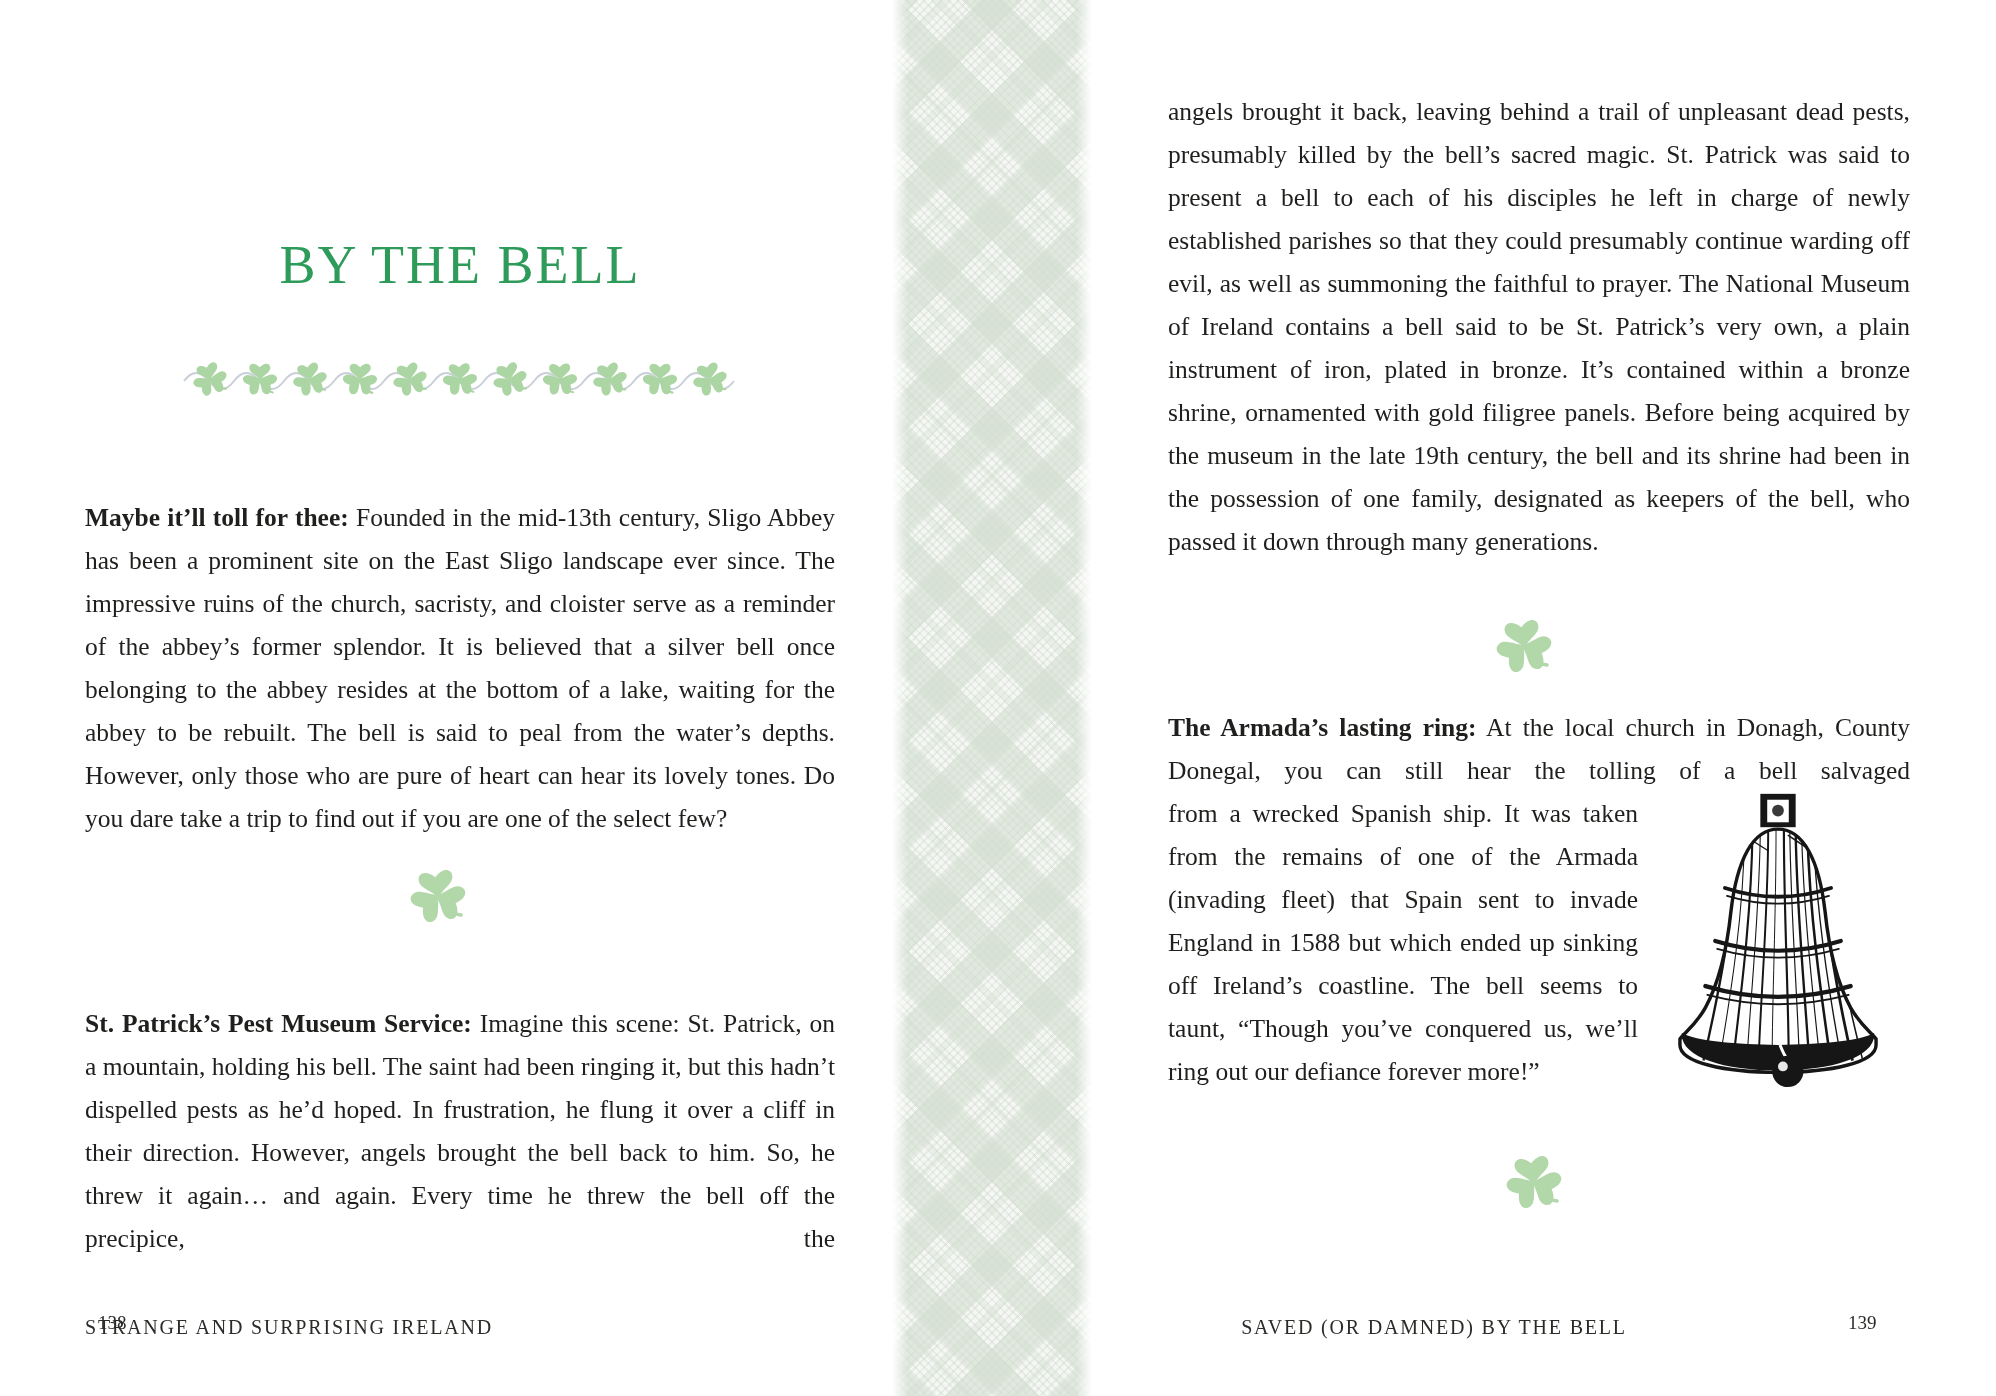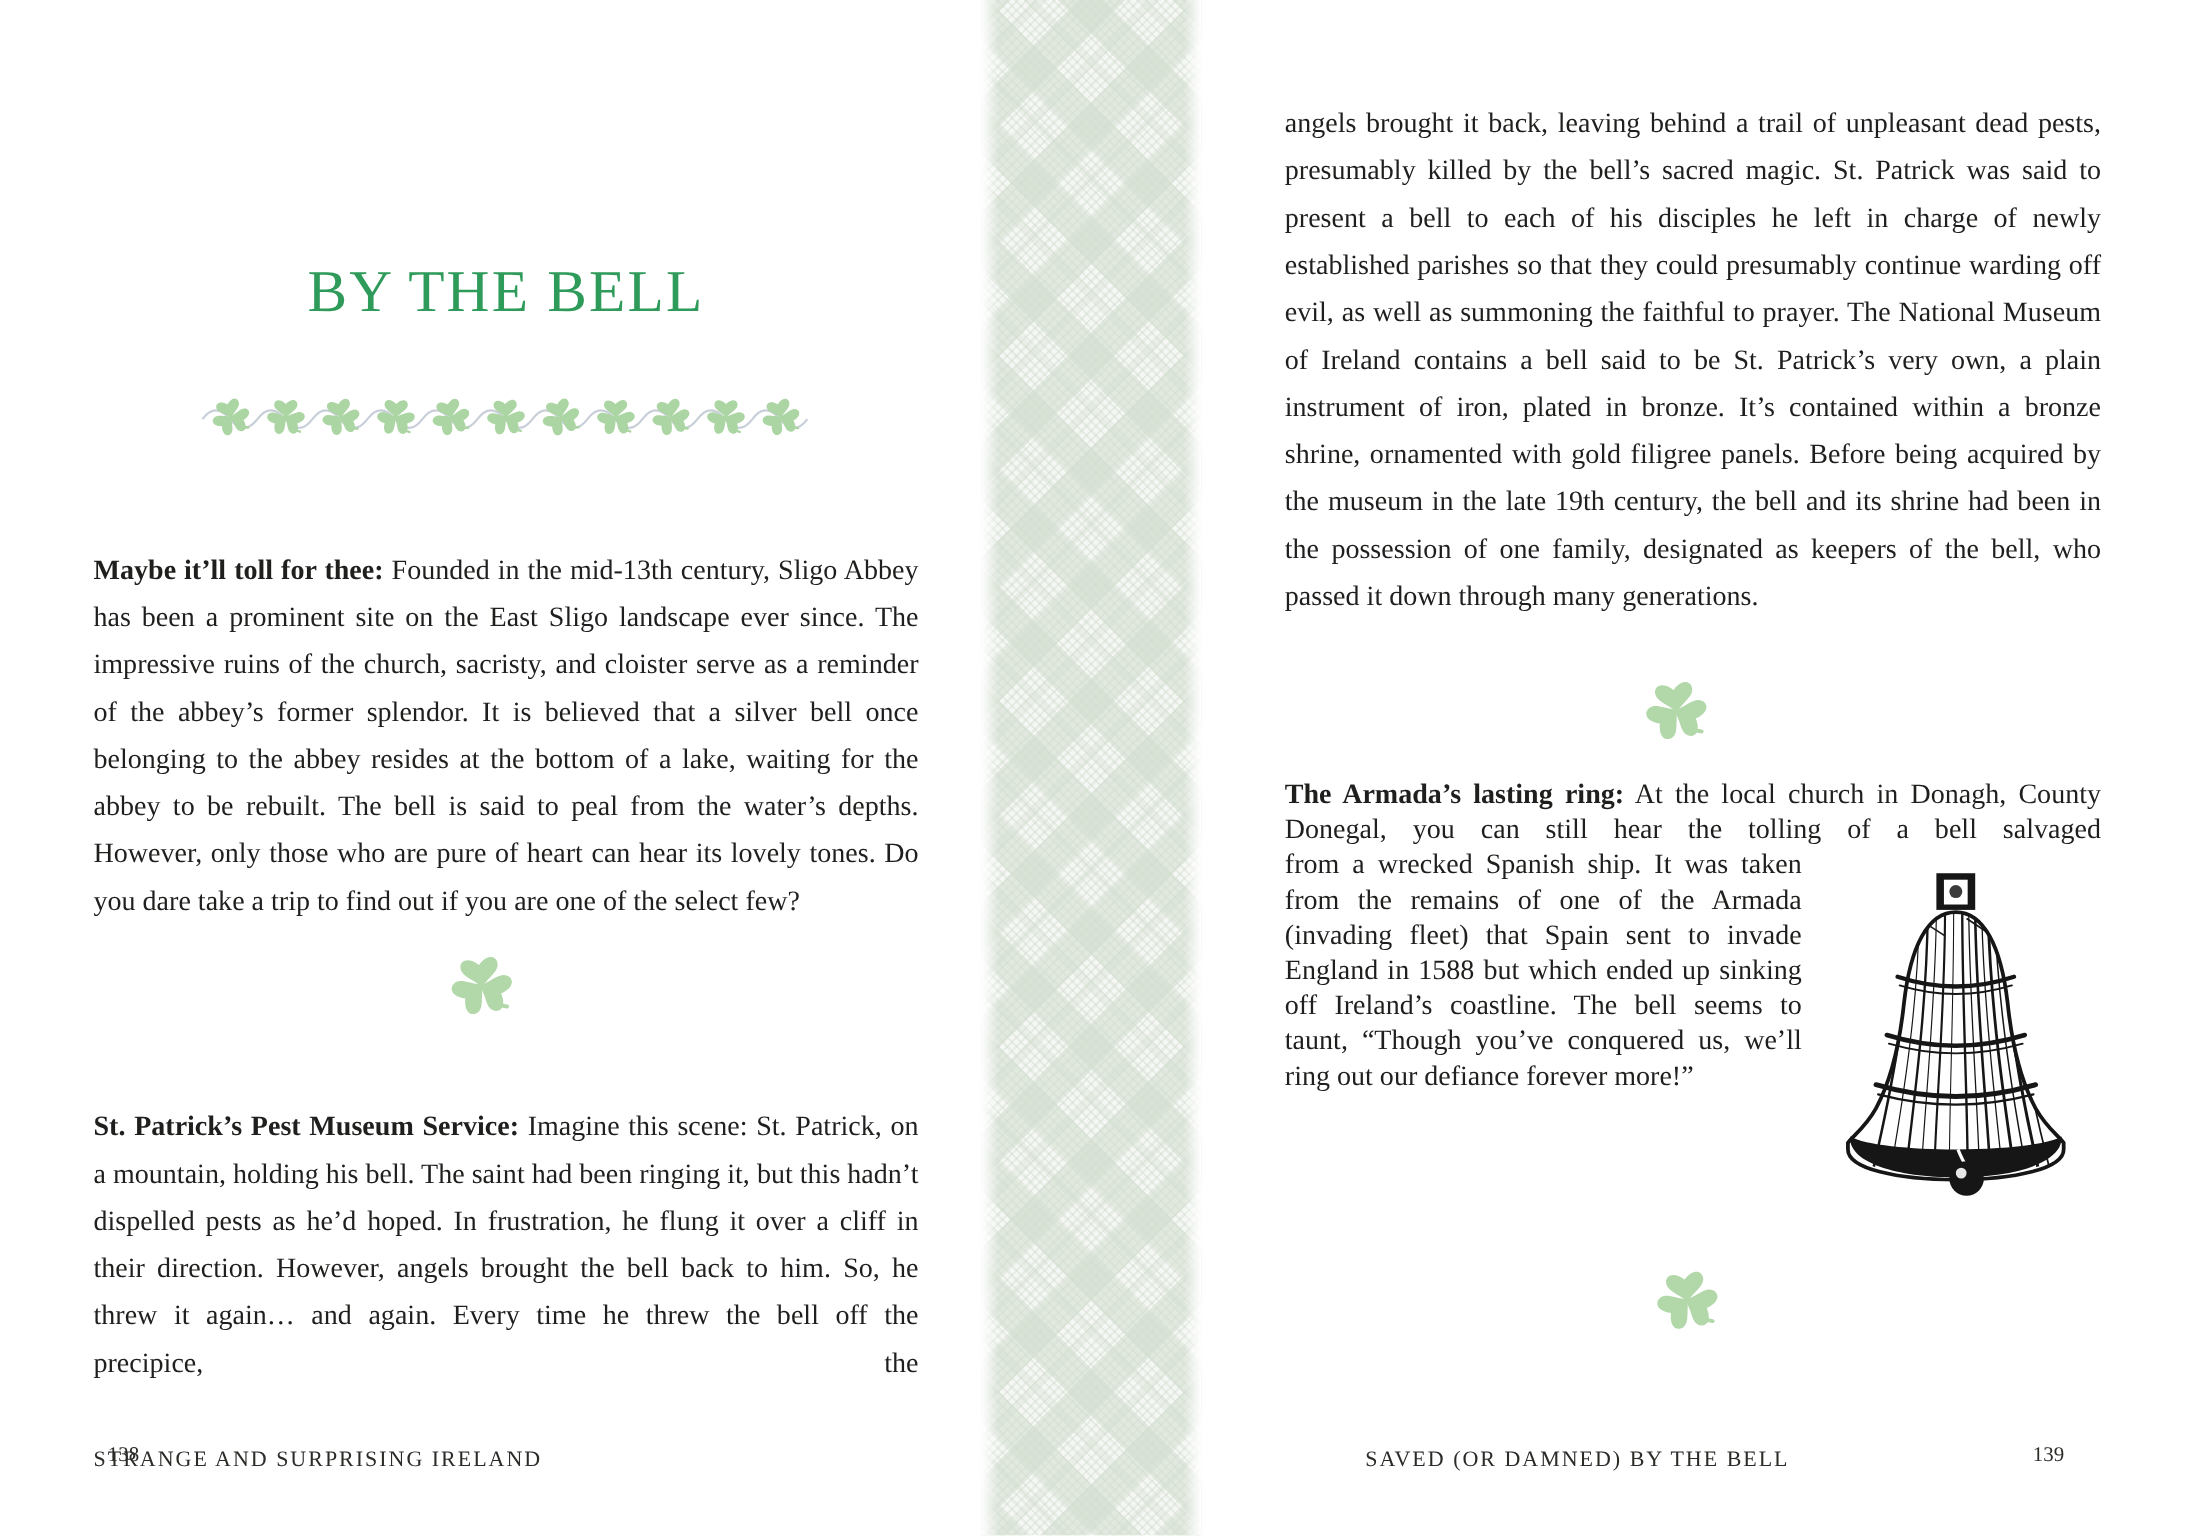--- a/index.html
+++ b/index.html
@@ -49,21 +49,21 @@
   .sham-divider{position:absolute;color:#b2d8aa;}
   .div-left{left:408px;top:866px;}
   .para-pest{left:85px;top:1002px;width:750px;}
   .footer{position:absolute;top:1316px;font-size:20px;letter-spacing:1.8px;color:#2b2b28;}
   .pn{position:absolute;top:1312px;font-size:19px;color:#2b2b28;}
   .pn-left{left:98px;}
   .foot-left{left:85px;width:750px;text-align:left;}
   
   .para-cont{left:1168px;top:90px;width:742px;}
   .div-right-top{left:1494px;top:616px;}
-  .armada{position:absolute;left:1168px;top:706px;width:742px;font-size:25.5px;line-height:32px;text-align:justify;}
+  .armada{position:absolute;left:1168px;top:706px;width:742px;font-size:25.5px;line-height:43px;text-align:justify;}
   .armada .intro{margin:0;text-align-last:justify;}
   .armada .wrapped{margin:0;width:470px;}
   .bell-wrap{position:absolute;left:1650px;top:786px;width:256px;height:304px;}
   .div-right-bottom{left:1504px;top:1152px;}
   .foot-right{left:1104px;width:660px;text-align:center;}
   .pn-right{left:1848px;}
   svg{display:block;}
 </style>
 </head>
 <body>

